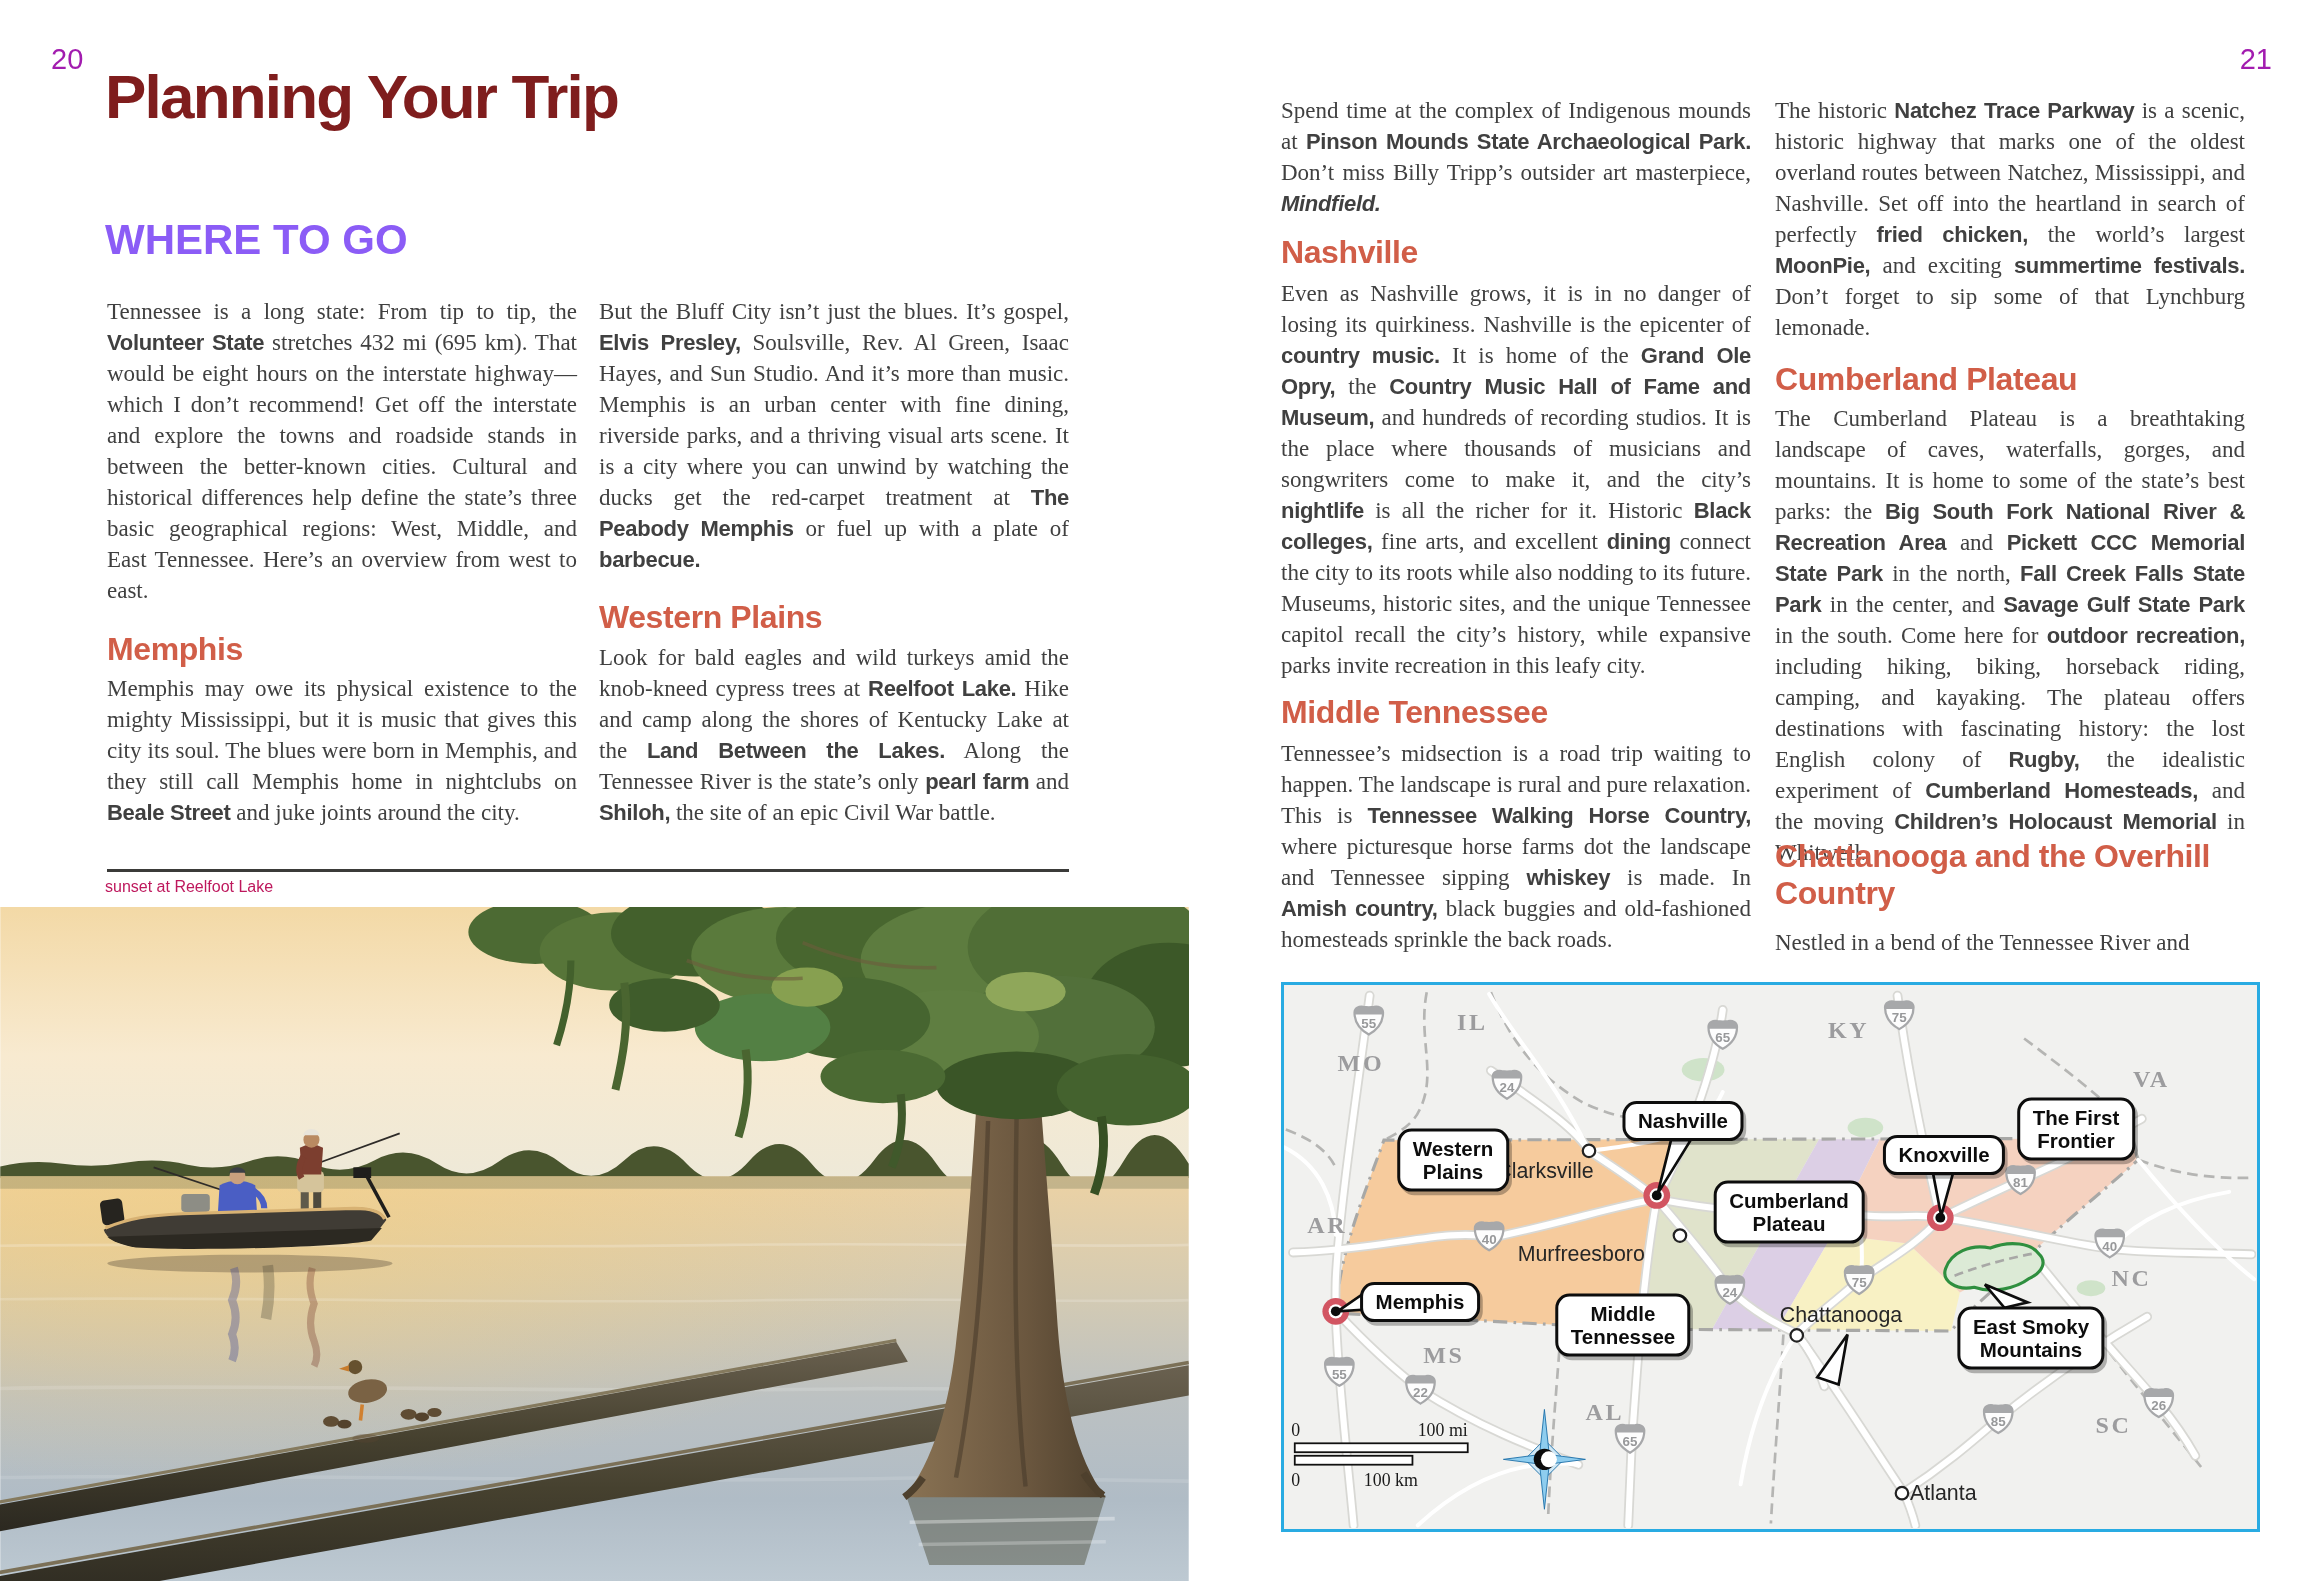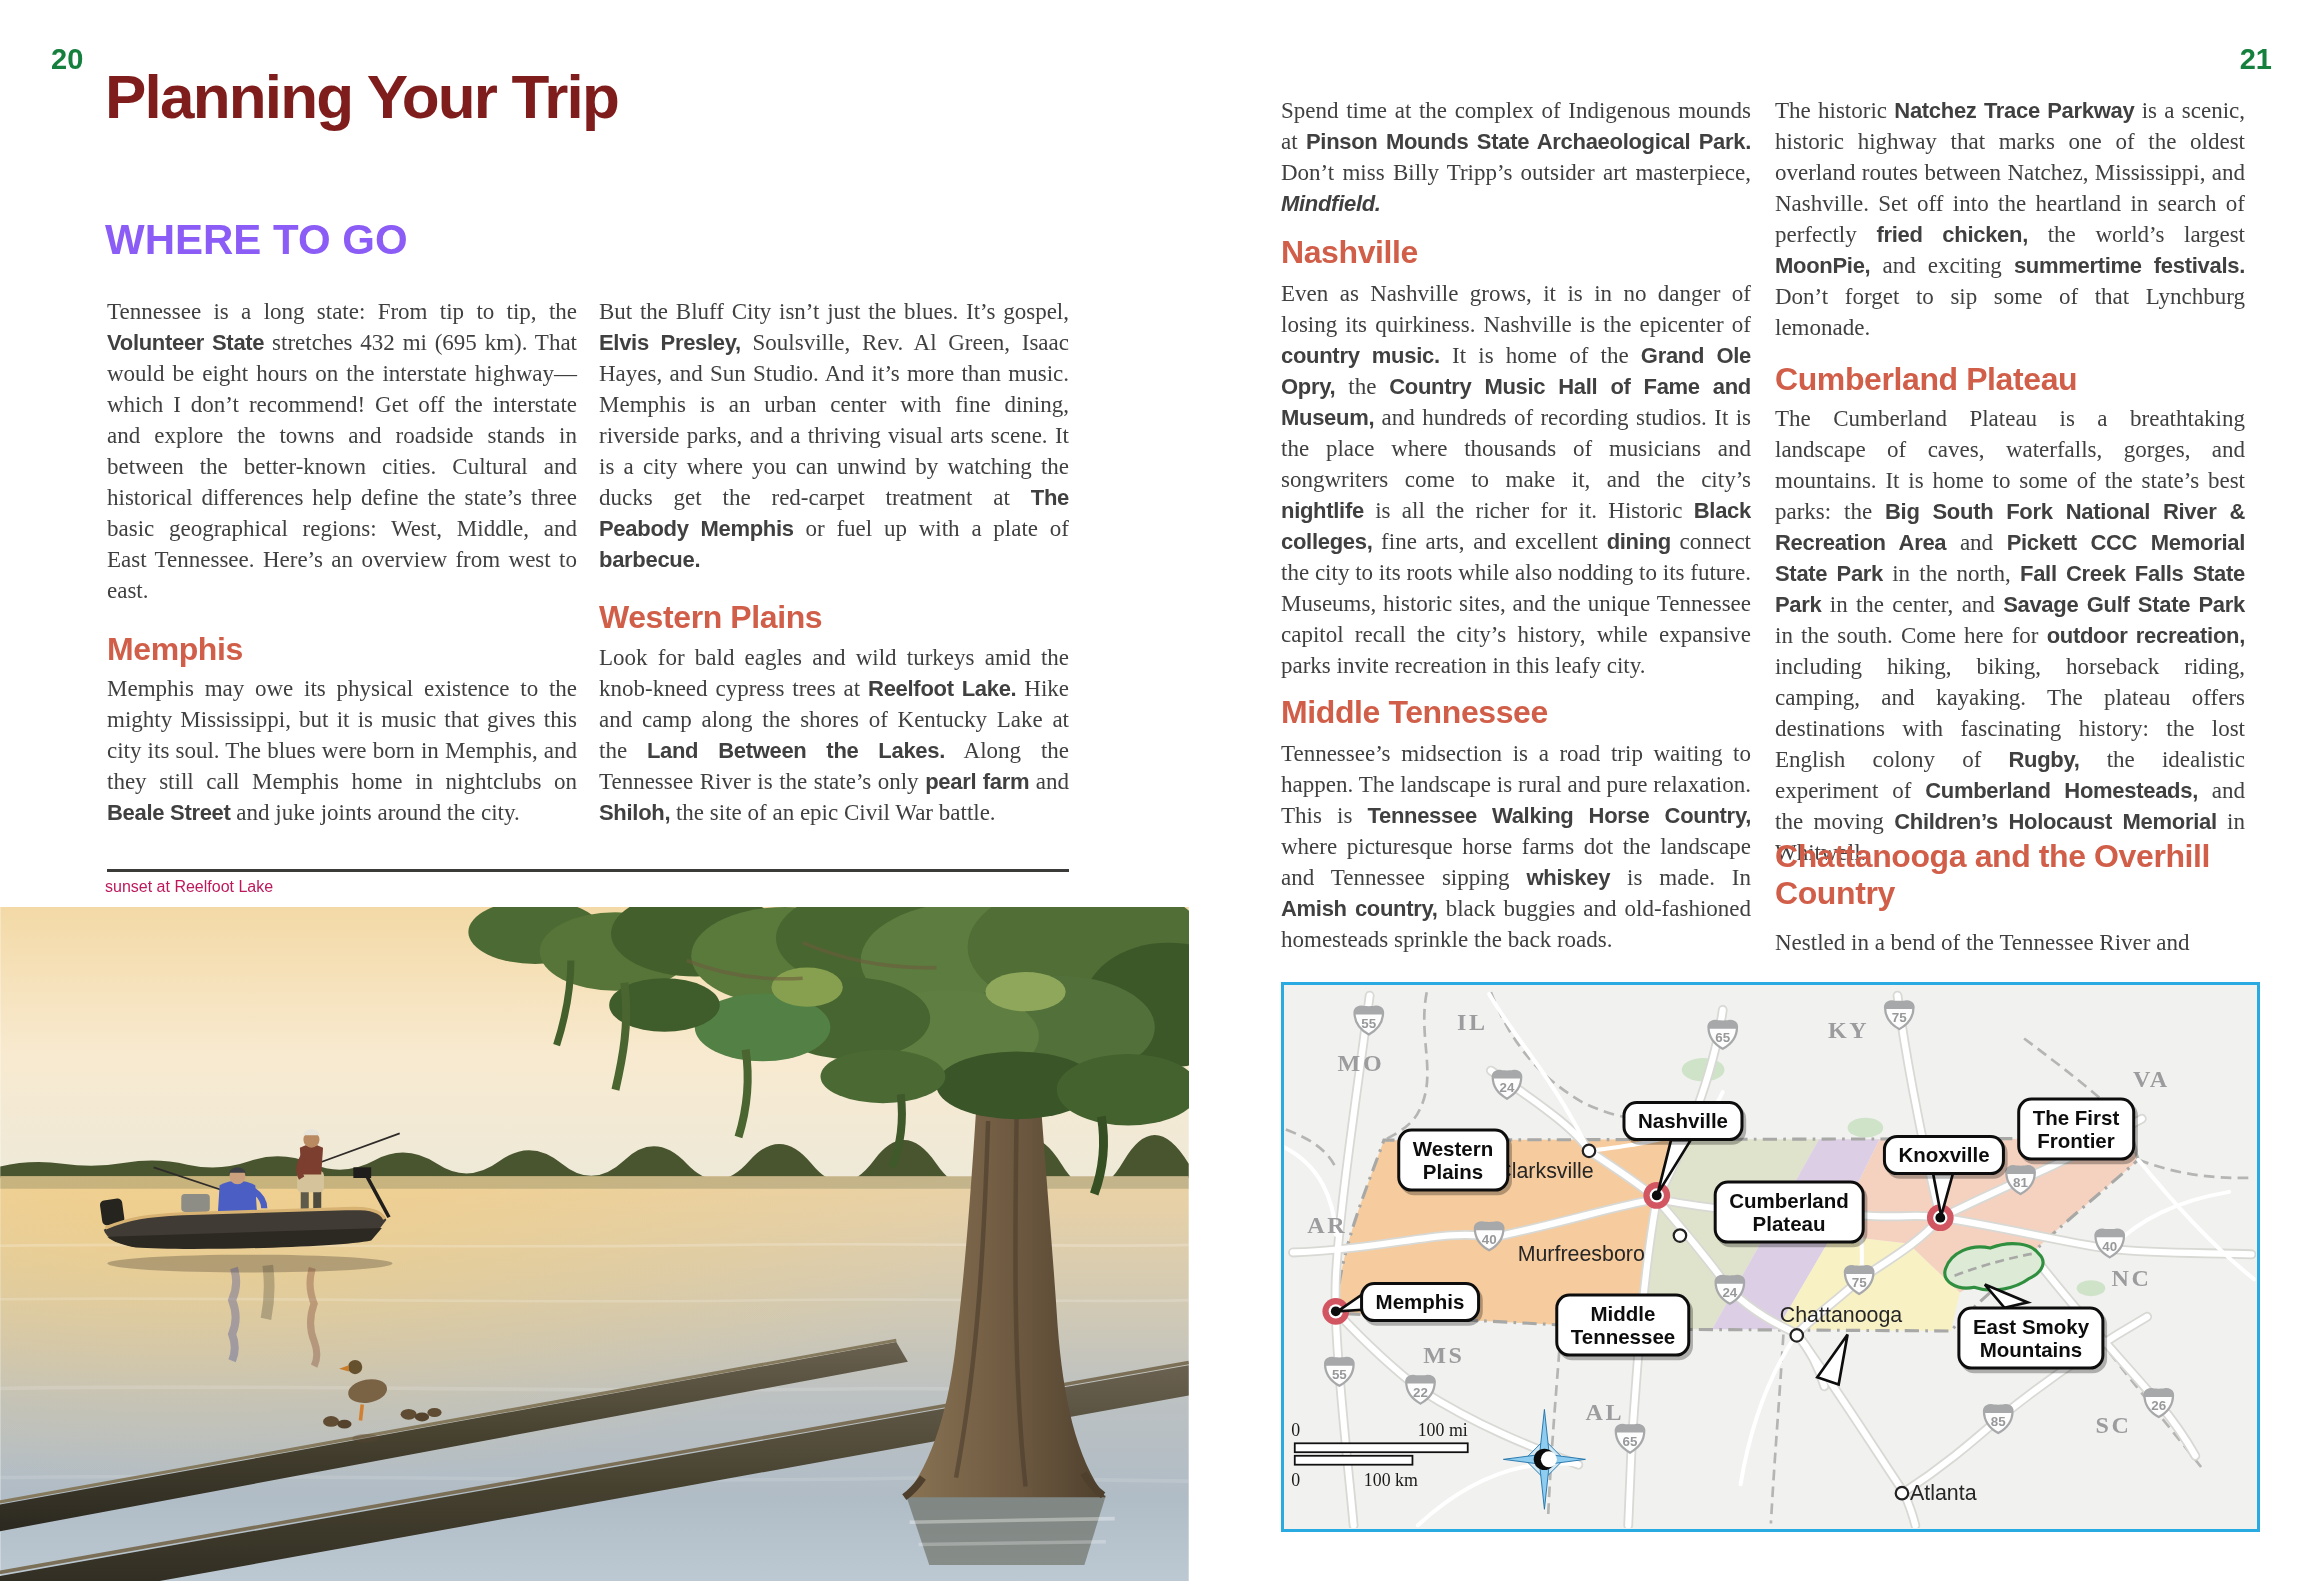--- a/index.html
+++ b/index.html
@@ -1,19 +1,19 @@
 <!DOCTYPE html>
 <html style="font-size:14.3px"><head>
 <meta charset="utf-8">
 <style>
   html,body{margin:0;padding:0;}
   body{width:2319px;height:1581px;position:relative;background:#ffffff;overflow:hidden;
        font-family:"Liberation Serif",serif;color:#1c1c1a;}
   .abs{position:absolute;}
-  .pagenum{font-family:"Liberation Sans",sans-serif;font-weight:bold;font-size:29px;color:#15803d;}
+  .pagenum{font-family:"Liberation Sans",sans-serif;font-weight:normal;font-size:29px;color:#a21caf;}
   .chapter-title{font-family:"Liberation Sans",sans-serif;font-weight:bold;font-size:62px;
        letter-spacing:-1.8px;color:#7f1d1d;}
   .section-h{font-family:"Liberation Sans",sans-serif;font-weight:bold;font-size:42px;
        letter-spacing:0px;color:#8b5cf6;}
   .sub-h{font-family:"Liberation Sans",sans-serif;font-weight:bold;font-size:32px;
        letter-spacing:-0.4px;color:#d15e48;line-height:37px;}
   .body-p{font-size:23px;line-height:31px;text-align:justify;color:#404040;}
   .body-p b{font-family:"Liberation Sans",sans-serif;font-weight:bold;font-size:22px;letter-spacing:-0.3px;}
   .body-p .it{font-style:italic;}
   .caption{font-family:"Liberation Sans",sans-serif;font-size:16px;color:#be185d;}

